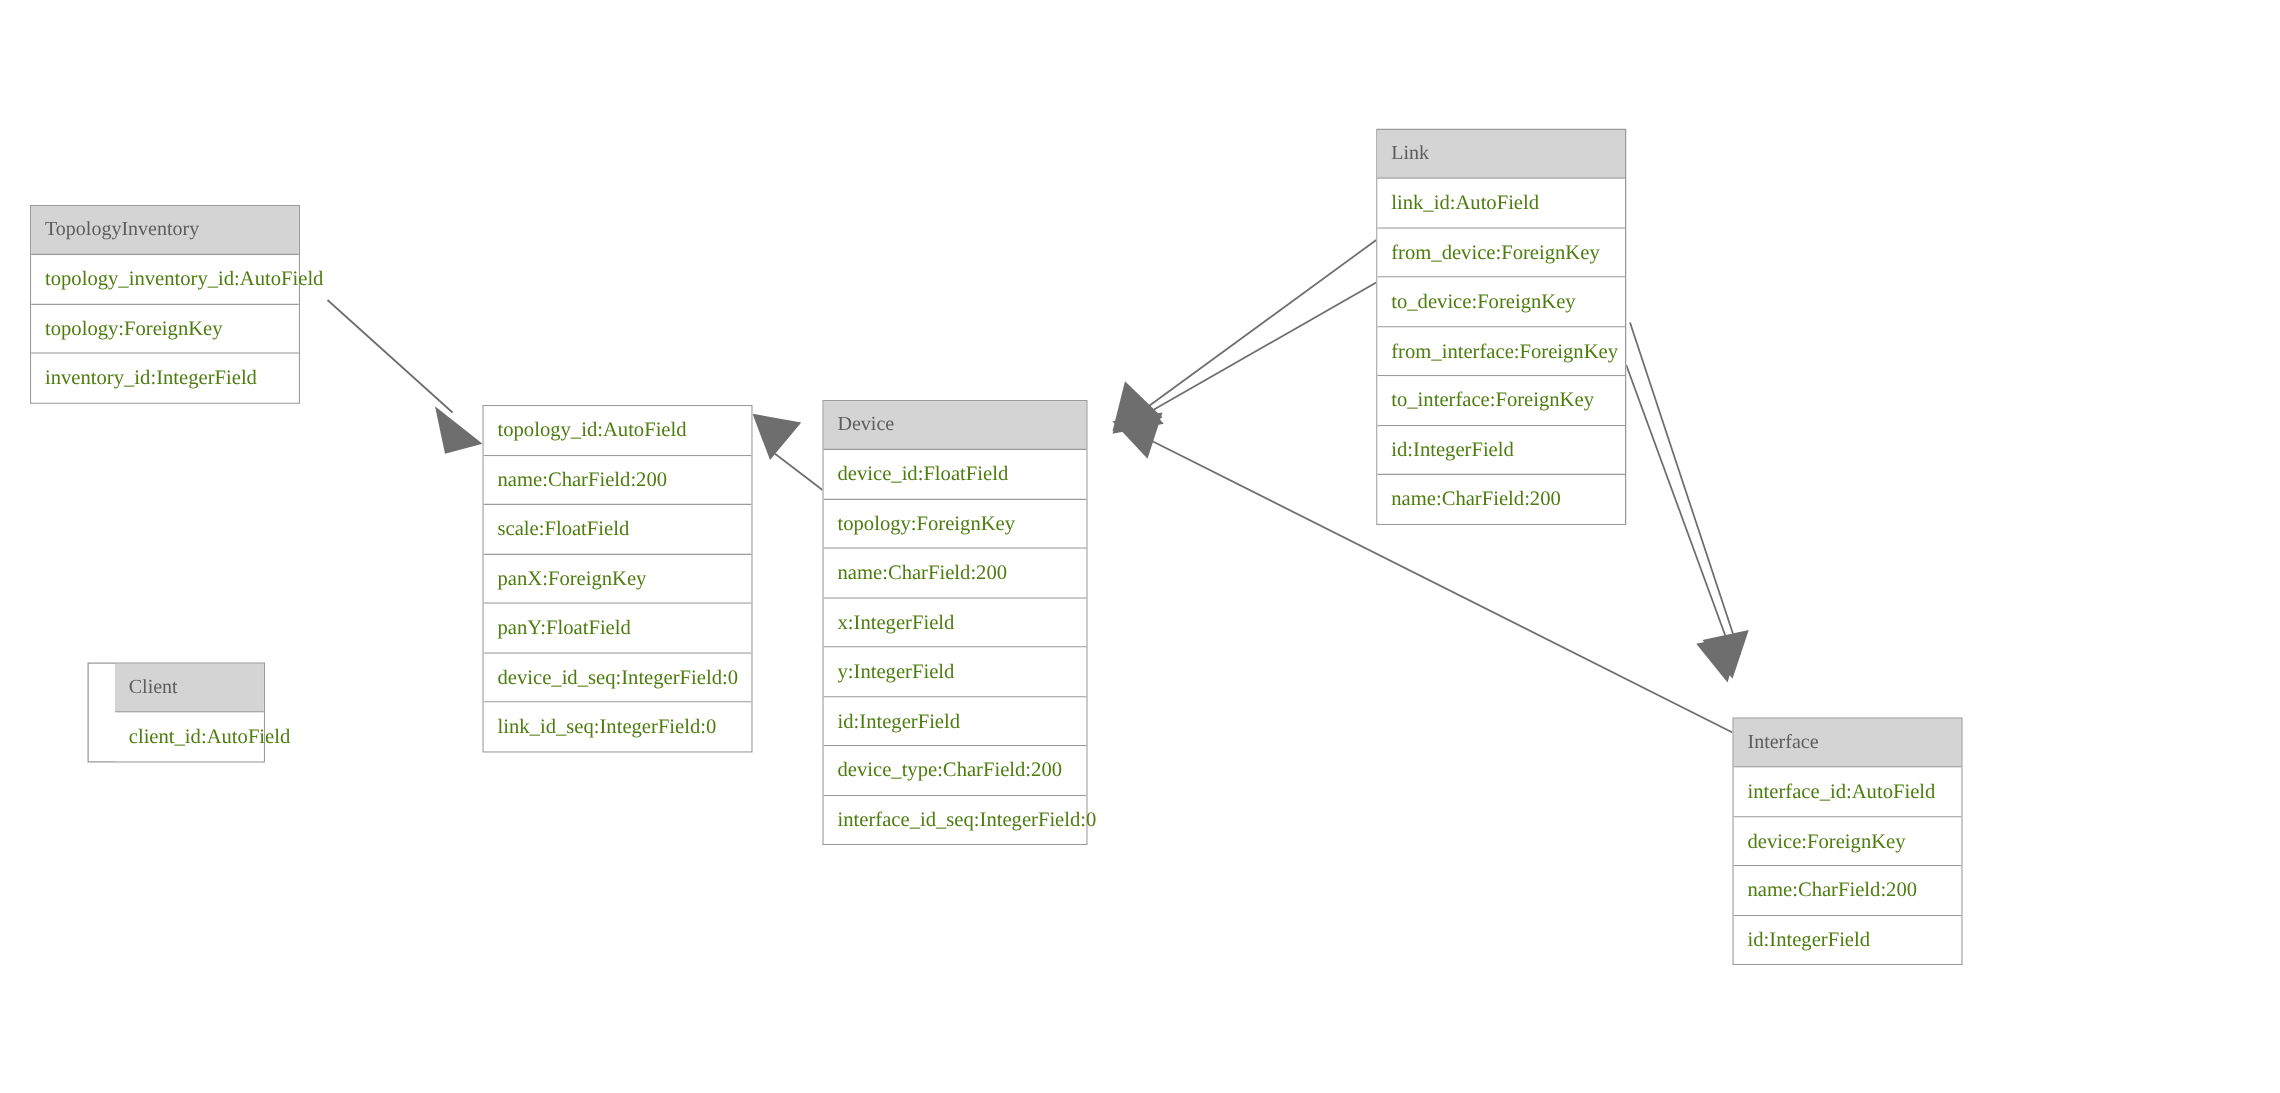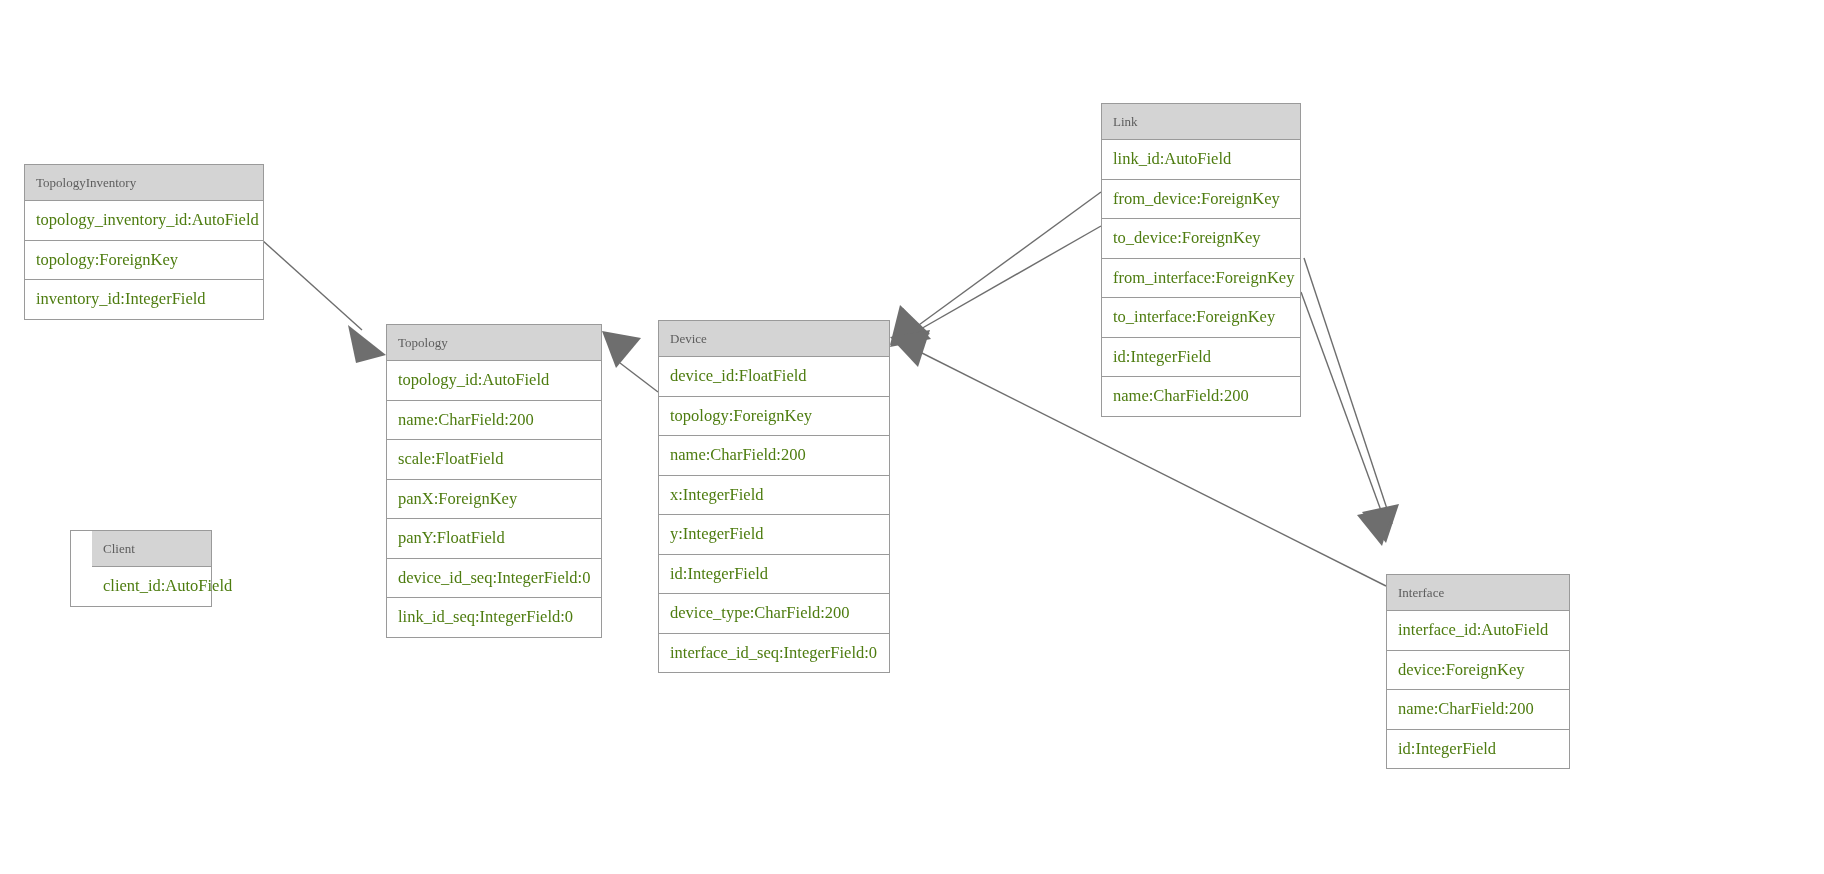--- a/index.html
+++ b/index.html
@@ -29,21 +29,21 @@
     box-sizing: border-box;
     border: 1px solid #9a9a9a;
     background: #ffffff;
     z-index: 2;
   }
   .entity-header {
     box-sizing: border-box;
     background: #d4d4d4;
     border-bottom: 1px solid #9a9a9a;
     color: #5d5d5d;
-    font-size: 13px;
+    font-size: 16px;
     line-height: 1;
     padding: 11px 0 11px 11px;
     white-space: nowrap;
   }
   .entity-field {
     box-sizing: border-box;
     border-bottom: 1px solid #9a9a9a;
     color: #4d7c0f;
     font-size: 16.5px;
     line-height: 1;
@@ -91,44 +91,43 @@
       <line x1="1301" y1="292" x2="1387" y2="527" stroke="#6e6e6e" stroke-width="1.4"></line>
       <polygon points="1382,546 1357,515 1394,507" fill="#6e6e6e"></polygon>
     </g>
 
     <g>
       <line x1="1386" y1="586" x2="912" y2="348" stroke="#6e6e6e" stroke-width="1.4"></line>
       <polygon points="890,337 930,330 918,367" fill="#6e6e6e"></polygon>
     </g>
   </svg>
 
-  <div class="entity" style="left:24px; top:164px; width:240px;">
+  <div class="entity" style="left:24px; top:164px; width:216px;">
     <div class="entity-header">TopologyInventory</div>
     <div class="entity-field">topology_inventory_id:AutoField</div>
     <div class="entity-field">topology:ForeignKey</div>
     <div class="entity-field">inventory_id:IntegerField</div>
   </div>
 
   <div class="entity" style="left:70px; top:530px; width:142px;padding-left:21px;">
     <div class="entity-header">Client</div>
     <div class="entity-field">client_id:AutoField</div>
   </div>
 
   <div class="entity" style="left:386px; top:324px; width:216px;">
-    <div class="entity-header">Topology</div>
     <div class="entity-field">topology_id:AutoField</div>
     <div class="entity-field">name:CharField:200</div>
     <div class="entity-field">scale:FloatField</div>
     <div class="entity-field">panX:ForeignKey</div>
     <div class="entity-field">panY:FloatField</div>
     <div class="entity-field">device_id_seq:IntegerField:0</div>
     <div class="entity-field">link_id_seq:IntegerField:0</div>
   </div>
 
-  <div class="entity" style="left:658px; top:320px; width:232px;">
+  <div class="entity" style="left:658px; top:320px; width:212px;">
     <div class="entity-header">Device</div>
     <div class="entity-field">device_id:FloatField</div>
     <div class="entity-field">topology:ForeignKey</div>
     <div class="entity-field">name:CharField:200</div>
     <div class="entity-field">x:IntegerField</div>
     <div class="entity-field">y:IntegerField</div>
     <div class="entity-field">id:IntegerField</div>
     <div class="entity-field">device_type:CharField:200</div>
     <div class="entity-field">interface_id_seq:IntegerField:0</div>
   </div>

